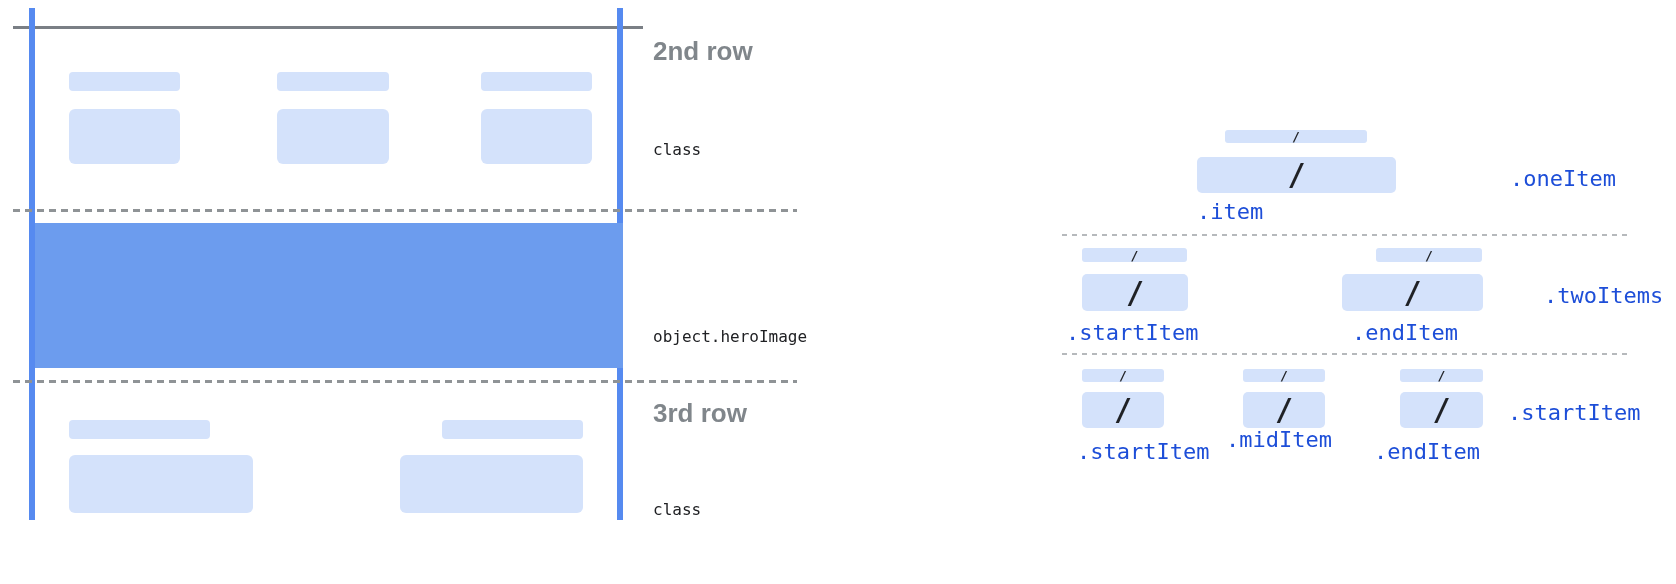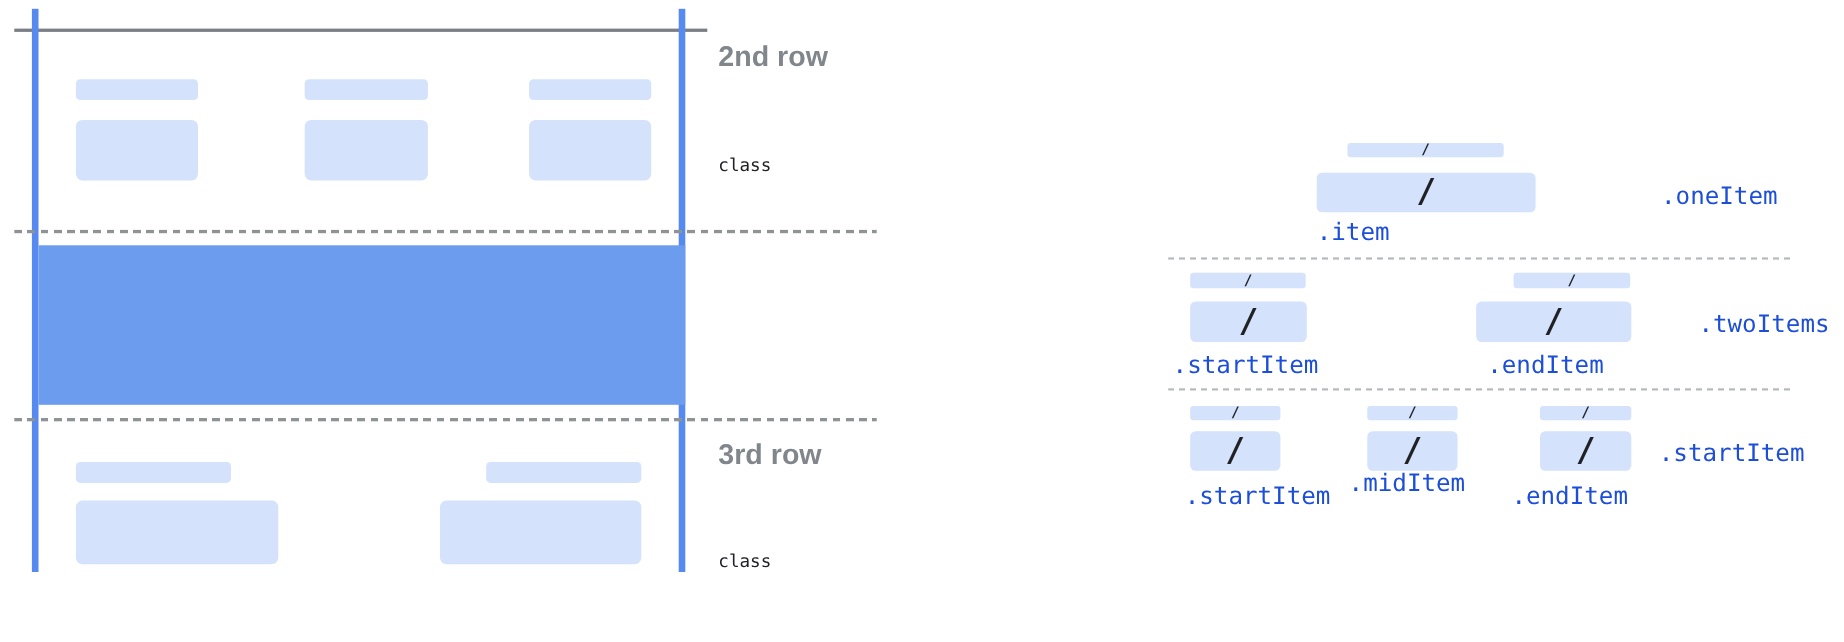--- a/index.html
+++ b/index.html
@@ -59,20 +59,21 @@
   <div class="ph box" style="left:69px;top:455px;width:184px;height:58px;"></div>
   <div class="ph lbl" style="left:442px;top:420px;width:141px;height:19px;"></div>
   <div class="ph box" style="left:400px;top:455px;width:183px;height:58px;"></div>
 
   <div class="rowtitle" style="left:653px;top:36px;">2nd row</div>
   <div class="code" style="left:653px;top:75px;">
     <div>class</div>
   </div>
 
   <div class="code" style="left:653px;top:269px;line-height:27px;">
+    <div>object.heroImage</div>
   </div>
 
   <div class="rowtitle" style="left:653px;top:398px;">3rd row</div>
   <div class="code" style="left:653px;top:437px;line-height:29px;">
     <div>class</div>
     <div>.classTemplateInfo</div>
     
     
   </div>
 

